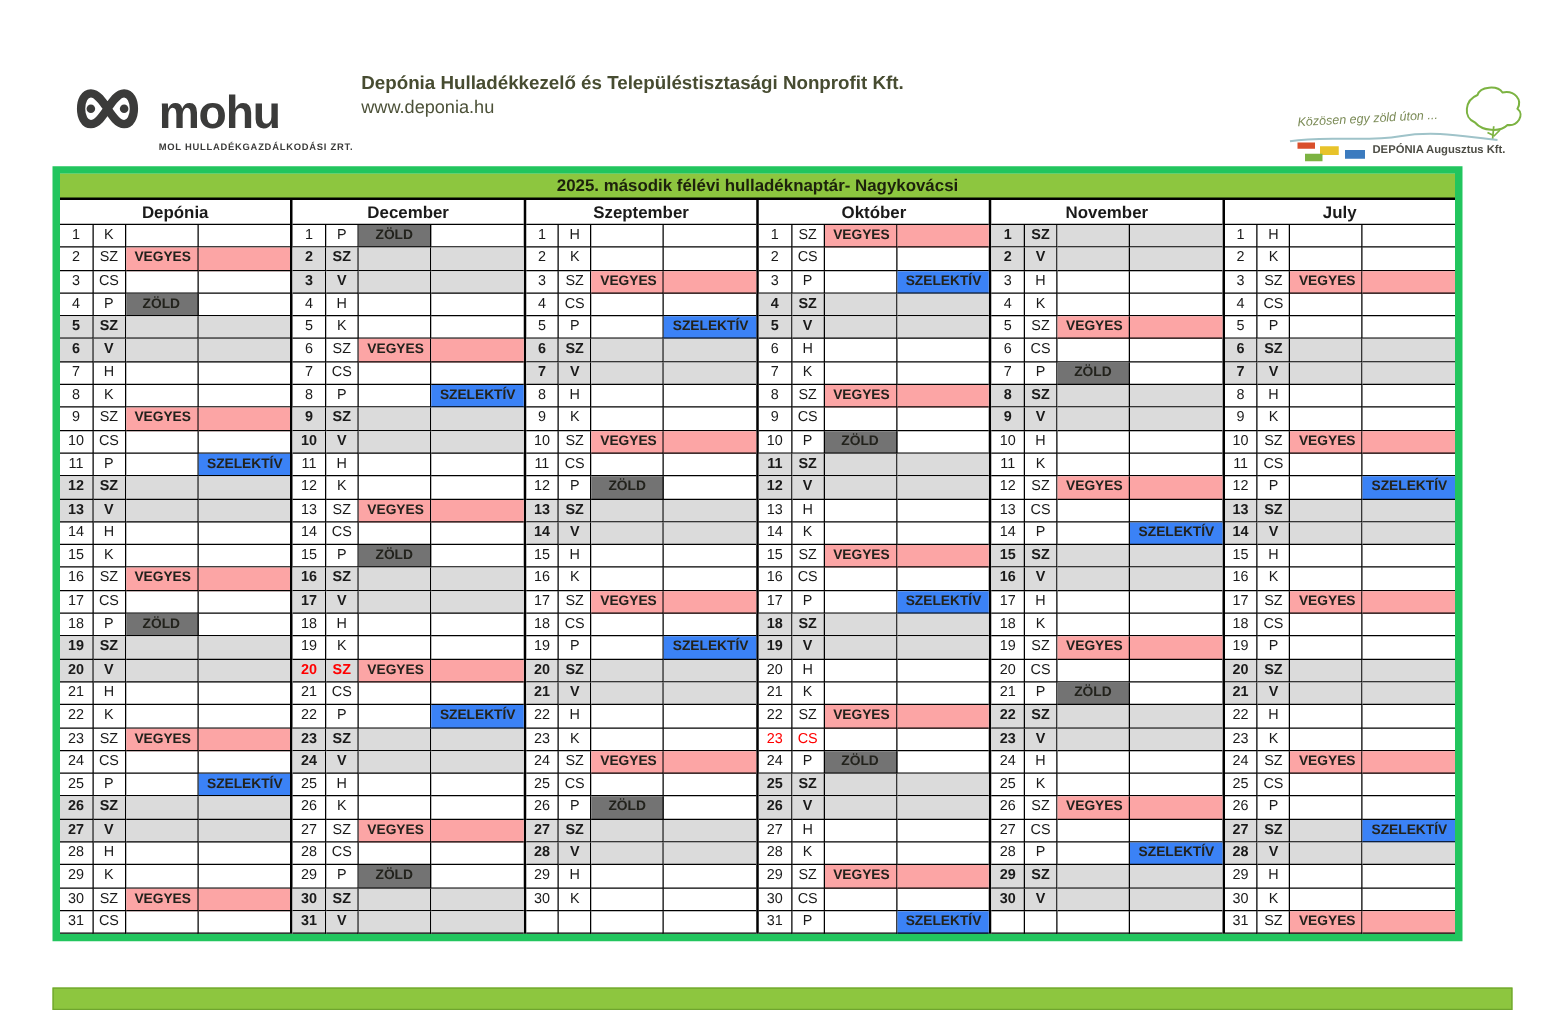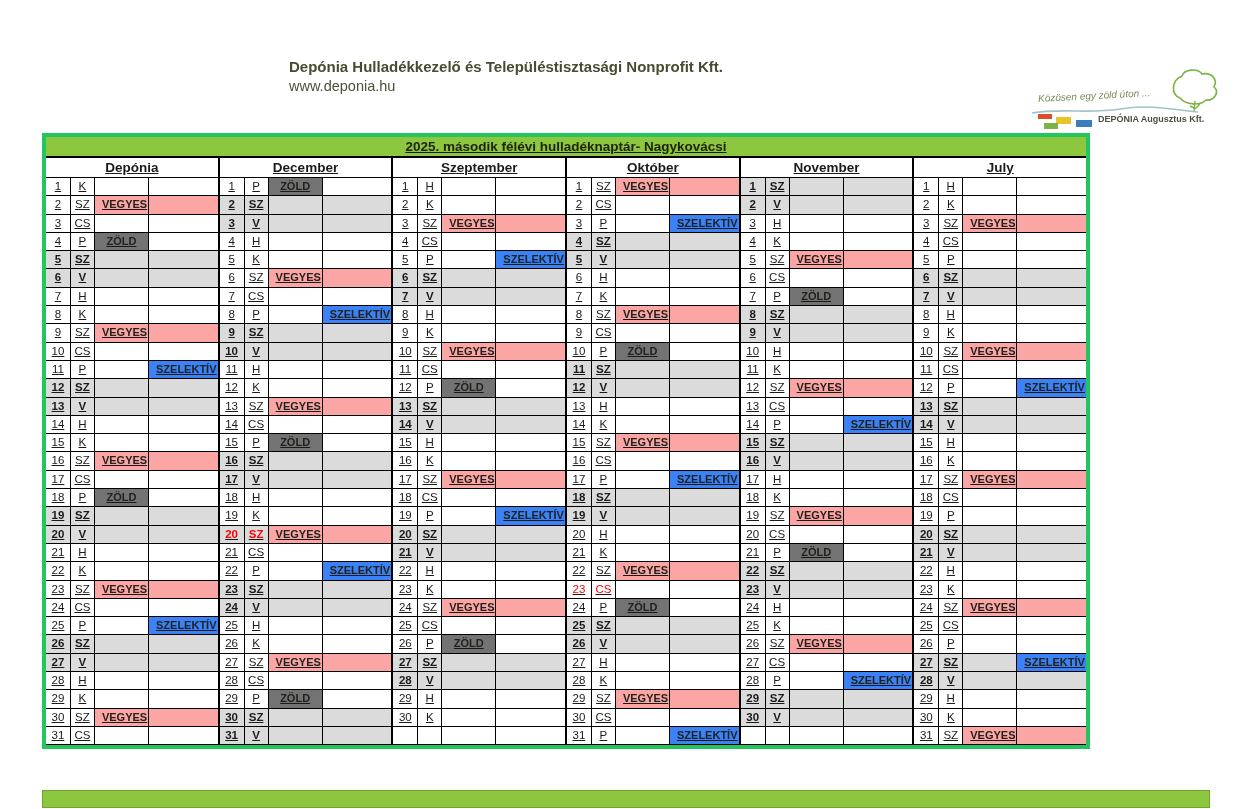--- a/index.html
+++ b/index.html
@@ -13,21 +13,21 @@
   .brand-sub{font-size:7.5px;font-weight:bold;color:#3b3b3a;letter-spacing:.6px;margin:2px 0 0 72px;}
   .company{position:absolute;left:289px;top:58px;}
   .company-name{font-size:15px;font-weight:bold;color:#474c31;}
   .company-url{font-size:14.5px;color:#4c5138;margin-top:3px;}
   .partner{position:absolute;left:1030px;top:68px;width:190px;height:70px;}
   .partner-slogan{position:absolute;left:8px;top:22px;font-size:10px;font-style:italic;
                   color:#7b8b57;transform:rotate(-3deg);white-space:nowrap;}
   .partner-name{position:absolute;left:68px;top:46px;font-size:9px;font-weight:bold;color:#4d4d45;white-space:nowrap;}
 
   
-  .cal{position:absolute;left:42px;top:133px;width:1048px;border:4px solid #22c55e;box-sizing:border-box;background:#fff;text-decoration:underline;}
+  .cal{position:absolute;left:42px;top:133px;width:1128px;border:6px solid #22c55e;box-sizing:border-box;background:#fff;}
   .cal-title{height:19px;line-height:19px;background:#8dc63f;border-bottom:2px solid #000;
              text-align:center;font-size:13.5px;font-weight:bold;color:#1d220c;}
   .months{display:flex;}
   .month{flex:1;border-right:2px solid #000;box-sizing:border-box;}
   .month:last-child{border-right:none;}
   .mh{height:19px;line-height:19px;border-bottom:1.5px solid #000;text-align:center;
       font-size:13.5px;font-weight:bold;}
   .row{display:grid;grid-template-columns:14.5% 14% 31.5% 40%;height:18.3px;}
   .c{border-right:1px solid #000;border-bottom:1px solid #000;box-sizing:border-box;
      font-size:11.5px;line-height:17.5px;text-align:center;overflow:hidden;white-space:nowrap;}
@@ -42,20 +42,33 @@
   .alignl{text-align:left;padding-left:7px;}
 
   .footer-bar{position:absolute;left:42px;top:790px;width:1168px;height:18px;
               background:#8dc63f;border:1px solid #6fa52e;box-sizing:border-box;}
 </style>
 </head>
 <body>
 
 <div class="page">
 
+  <div class="brand">
+    <div class="brand-top">
+      <span>
+        <svg width="62" height="38" viewBox="0 0 64 40">
+          <path d="M18 7 C7 7 7 33 18 33 C29 33 35 7 46 7 C57 7 57 33 46 33 C35 33 29 7 18 7 Z" fill="none" stroke="#3b3b3a" stroke-width="7"></path>
+          <circle cx="18" cy="20" r="3.6" fill="#3b3b3a"></circle>
+          <circle cx="46" cy="20" r="3.6" fill="#3b3b3a"></circle>
+        </svg>
+      </span>
+      <span class="brand-word">mohu</span>
+    </div>
+    <div class="brand-sub">MOL HULLADÉKGAZDÁLKODÁSI ZRT.</div>
+  </div>
 
   <div class="company">
     <div class="company-name">Depónia Hulladékkezelő és Településtisztasági Nonprofit Kft.</div>
     <div class="company-url">www.deponia.hu</div>
   </div>
 
   <div class="partner">
     <svg width="190" height="70" viewBox="0 0 190 70">
       <path d="M150 30 C140 26 142 12 152 8 C154 1 168 0 172 6 C182 4 188 12 184 19 C190 24 184 33 176 32 C170 38 156 37 150 30 Z" fill="none" stroke="#7cb342" stroke-width="1.6"></path>
       <path d="M165 33 L164 44 M160 38 L164 40 M170 36 L165 41" stroke="#7cb342" stroke-width="1.4" fill="none"></path>

